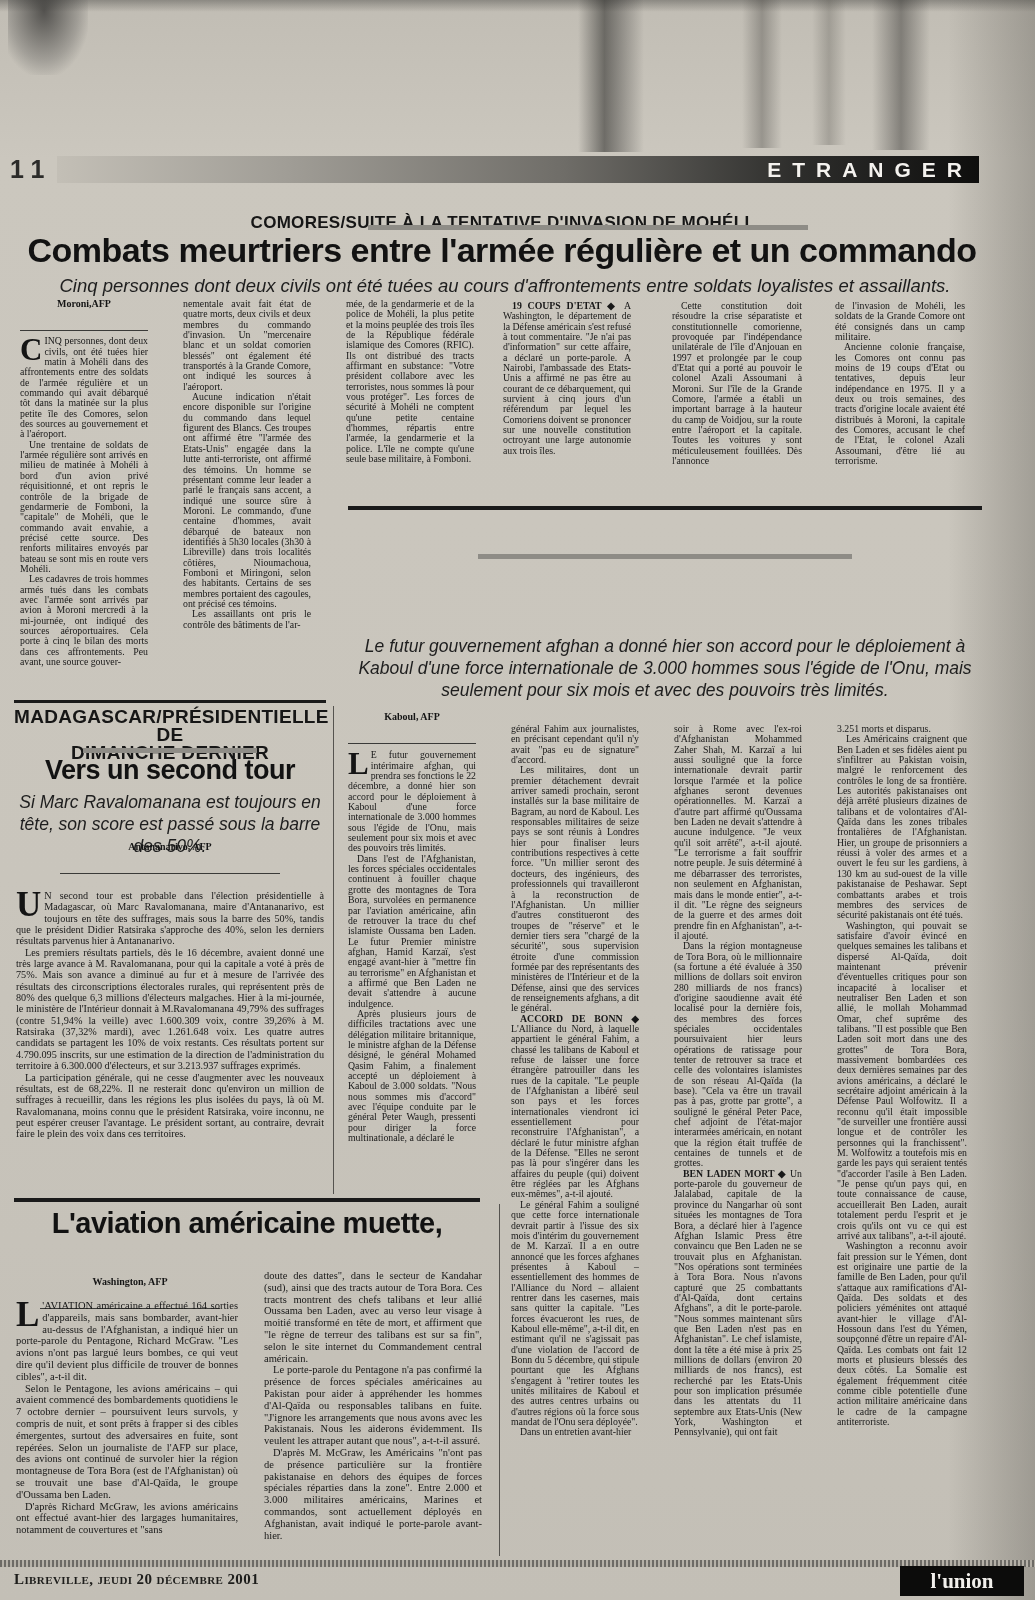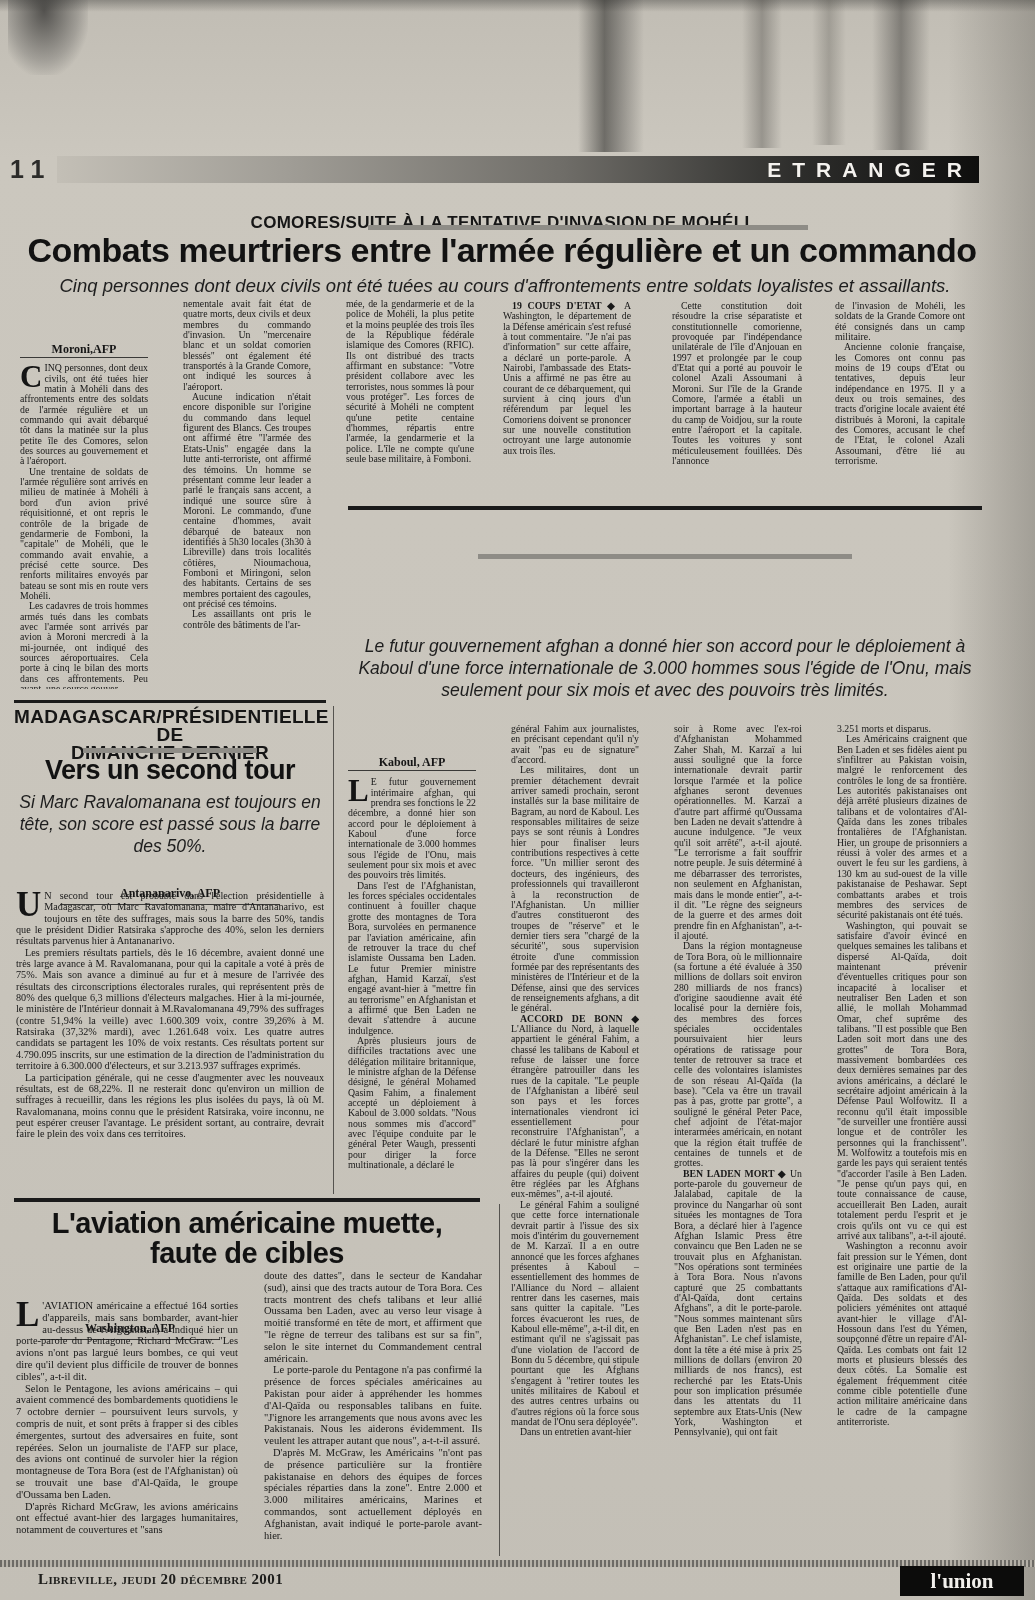--- a/index.html
+++ b/index.html
@@ -20,22 +20,22 @@
   .page-num{font-family:"Liberation Sans",sans-serif;font-weight:bold;font-size:25px;letter-spacing:8px;color:#2c2c2a;}
   .section-bar{background:linear-gradient(90deg,#c3bfb6 0%,#a09d96 25%,#6f6d68 55%,#2e2e2c 80%,#0e0e0d 100%);
                display:flex;align-items:center;justify-content:flex-end;}
   .section-label{font-family:"Liberation Sans",sans-serif;font-weight:bold;font-size:21px;color:#f4f2ee;
                  letter-spacing:11px;padding-right:6px;line-height:1;}
   .kicker{font-family:"Liberation Sans",sans-serif;font-weight:bold;text-align:center;color:#161616;letter-spacing:.3px;}
   .kbar{background:#8e8c86;}
   .headline{font-family:"Liberation Sans",sans-serif;font-weight:bold;text-align:center;color:#121212;
             letter-spacing:-.5px;line-height:1.05;}
   .lede{font-family:"Liberation Sans",sans-serif;font-style:italic;text-align:center;color:#1e1e1e;line-height:1.25;}
-  .byline{font-family:"Liberation Serif",serif;font-weight:bold;text-align:center;font-size:12px;
-          border-bottom:1.5px solid #3a3a38;padding-bottom:3px;color:#151515;margin-top:45px;}
+  .byline{font-family:"Liberation Serif",serif;font-weight:bold;text-align:center;font-size:10px;
+          border-bottom:1.5px solid #3a3a38;padding-bottom:21px;color:#151515;}
   .colbody{overflow:hidden;color:#181818;}
   .colbody p{margin:0;text-align:justify;text-indent:9px;}
   .colbody p.np{text-indent:0;}
   .small{font-size:9.8px;line-height:10.35px;}
   .mada{font-size:10.2px;line-height:11.35px;}
   .avn{font-size:10.5px;line-height:11.8px;}
   .dropcap{float:left;font-weight:bold;color:#141414;}
   .small .dropcap{font-size:31px;line-height:25px;padding:1px 2px 0 0;}
   .mada .dropcap,.avn .dropcap{font-size:35px;line-height:28px;padding:1px 3px 0 0;}
   .leadin{font-weight:bold;}
@@ -146,38 +146,37 @@
 
   <div class="abs colbody mada" style="left:16px;top:890px;width:308px;height:302px;">
     <p class="np"><span class="dropcap">U</span><span>N second tour est probable dans l'élection présidentielle à Madagascar, où Marc Ravalomanana, maire d'Antananarivo, est toujours en tête des suffrages, mais sous la barre des 50%, tandis que le président Didier Ratsiraka s'approche des 40%, selon les derniers résultats parvenus hier à Antananarivo.</span></p>
     <p>Les premiers résultats partiels, dès le 16 décembre, avaient donné une très large avance à M. Ravalomanana, pour qui la capitale a voté à près de 75%. Mais son avance a diminué au fur et à mesure de l'arrivée des résultats des circonscriptions électorales rurales, qui représentent près de 80% des quelque 6,3 millions d'électeurs malgaches. Hier à la mi-journée, le ministère de l'Intérieur donnait à M.Ravalomanana 49,79% des suffrages (contre 51,94% la veille) avec 1.600.309 voix, contre 39,26% à M. Ratsiraka (37,32% mardi), avec 1.261.648 voix. Les quatre autres candidats se partagent les 10% de voix restants. Ces résultats portent sur 4.790.095 inscrits, sur une estimation de la direction de l'administration du territoire à 6.300.000 d'électeurs, et sur 3.213.937 suffrages exprimés.</p>
     <p>La participation générale, qui ne cesse d'augmenter avec les nouveaux résultats, est de 68,22%. Il ne resterait donc qu'environ un million de suffrages à recueillir, dans les régions les plus isolées du pays, là où M. Ravalomanana, moins connu que le président Ratsiraka, voire inconnu, ne peut espérer creuser l'avantage. Le président sortant, au contraire, devrait faire le plein des voix dans ces territoires.</p>
   </div>
 
   <div class="abs hrule" style="left:14px;top:1198px;width:466px;height:4px;"></div>
   <div class="abs headline" style="left:14px;top:1208px;width:466px;font-size:29px;">
     <div>L'aviation américaine muette,</div>
-    <div>faute de cibles</div>
   </div>
   <div class="abs byline" style="left:40px;top:1276px;width:180px;">Washington, AFP</div>
 
   <div class="abs colbody avn" style="left:16px;top:1300px;width:222px;height:256px;">
     <p class="np"><span class="dropcap">L</span><span>'AVIATION américaine a effectué 164 sorties d'appareils, mais sans bombarder, avant-hier au-dessus de l'Afghanistan, a indiqué hier un porte-parole du Pentagone, Richard McGraw. "Les avions n'ont pas largué leurs bombes, ce qui veut dire qu'il devient plus difficile de trouver de bonnes cibles", a-t-il dit.</span></p>
     <p>Selon le Pentagone, les avions américains – qui avaient commencé des bombardements quotidiens le 7 octobre dernier – poursuivent leurs survols, y compris de nuit, et sont prêts à frapper si des cibles émergentes, surtout des adversaires en fuite, sont repérées. Selon un journaliste de l'AFP sur place, des avions ont continué de survoler hier la région montagneuse de Tora Bora (est de l'Afghanistan) où se trouvait une base d'Al-Qaïda, le groupe d'Oussama ben Laden.</p>
     <p>D'après Richard McGraw, les avions américains ont effectué avant-hier des largages humanitaires, notamment de couvertures et "sans</p>
   </div>
 
   <div class="abs colbody avn" style="left:264px;top:1270px;width:218px;height:286px;">
     <p class="np">doute des dattes", dans le secteur de Kandahar (sud), ainsi que des tracts autour de Tora Bora. Ces tracts montrent des chefs talibans et leur allié Oussama ben Laden, avec au verso leur visage à moitié transformé en tête de mort, et affirment que "le règne de terreur des talibans est sur sa fin", selon le site internet du Commandement central américain.</p>
     <p>Le porte-parole du Pentagone n'a pas confirmé la présence de forces spéciales américaines au Pakistan pour aider à appréhender les hommes d'Al-Qaïda ou responsables talibans en fuite. "J'ignore les arrangements que nous avons avec les Pakistanais. Nous les aiderons évidemment. Ils veulent les attraper autant que nous", a-t-t-il assuré.</p>
     <p>D'après M. McGraw, les Américains "n'ont pas de présence particulière sur la frontière pakistanaise en dehors des équipes de forces spéciales réparties dans la zone". Entre 2.000 et 3.000 militaires américains, Marines et commandos, sont actuellement déployés en Afghanistan, avait indiqué le porte-parole avant-hier.</p>
   </div>
 
   <div class="abs vrule" style="left:333px;top:706px;height:488px;"></div>
   <div class="abs vrule" style="left:499px;top:1204px;height:352px;"></div>
 
   <div class="abs hatch" style="left:0;top:1560px;width:1035px;height:7px;"></div>
-  <div class="abs footer-date" style="left:14px;top:1571px;margin-left:24px;">Libreville, jeudi 20 décembre 2001</div>
+  <div class="abs footer-date" style="left:14px;top:1571px;">Libreville, jeudi 20 décembre 2001</div>
   <div class="abs brand-box" style="left:900px;top:1566px;width:124px;height:30px;">
     <span class="brand">l'union</span>
   </div>
 
 </div>
 
 </body></html>

